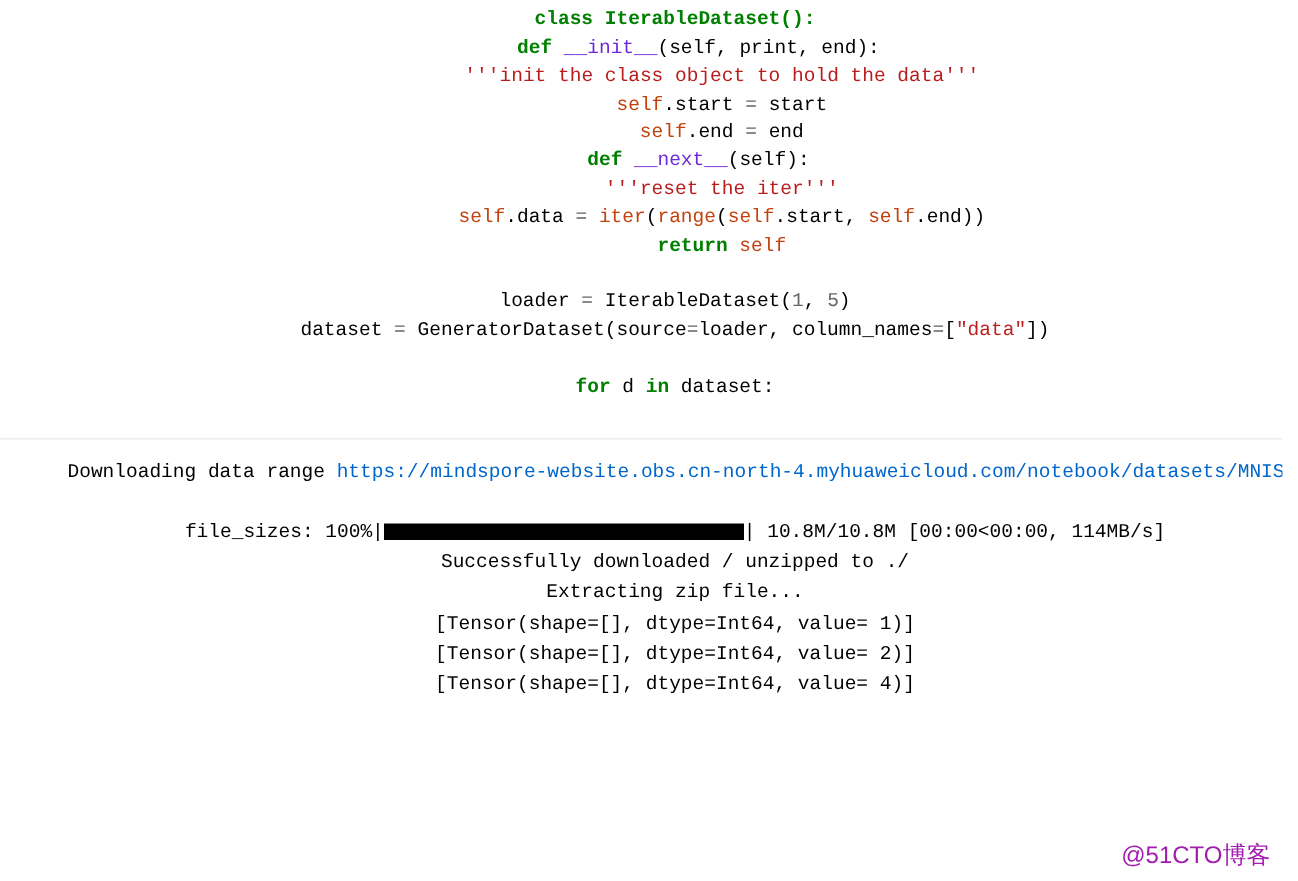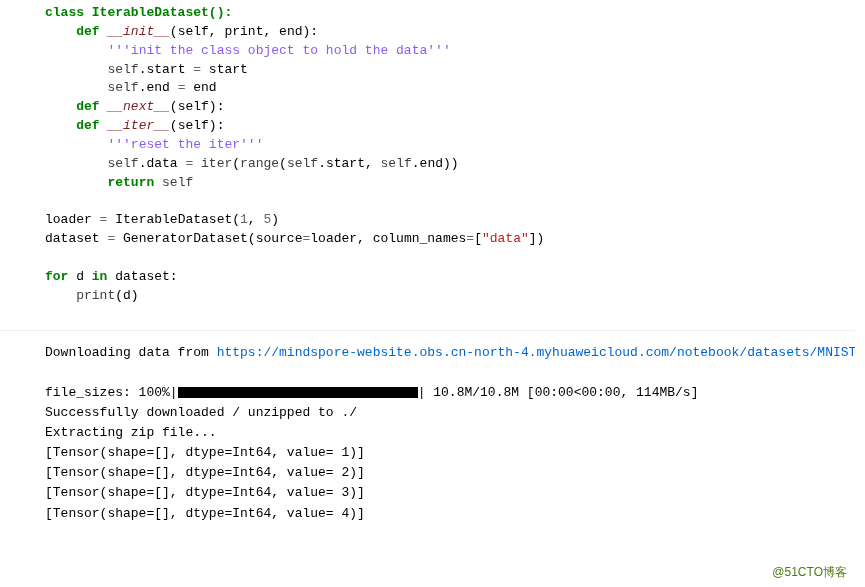--- a/index.html
+++ b/index.html
@@ -17,75 +17,72 @@
 }
 .output-block {
   padding: 12px 0 12px 45px;
   line-height: 1.55;
   background: #fff;
   border-top: 1px solid #eee;
   margin-top: 20px;
 }
 .line { white-space: pre; }
 .kw-green { color: #008000; font-weight: bold; }
-.kw-blue { color: #7f1d1d; font-style: italic; }
-.builtin { color: #404040; }
+.kw-blue { color: #6d28d9; }
+.builtin { color: #c2410c; }
 .str-red { color: #ba2121; }
 .num { color: #666666; }
 .op { color: #666666; }
-.doc { color: #8b5cf6; }
+.doc { color: #b91c1c; }
 .out-text { color: #000; }
 .out-link { color: #0066cc; }
 .progress-bar {
   display: inline-block;
   vertical-align: middle;
   width: 240px;
   height: 11px;
   background: #000;
 }
 .watermark {
   position: absolute;
   right: 8px;
   bottom: 6px;
-  color: #4d7c0f;
-  font-size: 12px;
+  color: #a21caf;
+  font-size: 16px;
   font-family: sans-serif;
 }
-.container { position: relative; width: 855px; height: 587px; overflow: hidden; }
+.container { position: relative; width: 855px; height: 587px; overflow: hidden; text-align: center; }
 </style>
 </head>
 <body>
 
 <div class="container">
 
 <div class="code-block">
 <div class="line"><span class="kw-green">class IterableDataset():</span></div>
 <div class="line">    <span class="kw-green">def</span> <span class="kw-blue">__init__</span><span>(self, print, end):</span></div>
 <div class="line">        <span class="doc">'''init the class object to hold the data'''</span></div>
 <div class="line">        <span class="builtin">self</span><span>.start </span><span class="op">=</span><span> start</span></div>
 <div class="line">        <span class="builtin">self</span><span>.end </span><span class="op">=</span><span> end</span></div>
 <div class="line">    <span class="kw-green">def</span> <span class="kw-blue">__next__</span><span>(self):</span></div>
-<div class="line">    <span class="kw-green">def</span> <span class="kw-blue">__iter__</span><span>(self):</span></div>
 <div class="line">        <span class="doc">'''reset the iter'''</span></div>
 <div class="line">        <span class="builtin">self</span><span>.data </span><span class="op">=</span><span class="builtin"> iter</span><span>(</span><span class="builtin">range</span><span>(</span><span class="builtin">self</span><span>.start, </span><span class="builtin">self</span><span>.end))</span></div>
 <div class="line">        <span class="kw-green">return</span><span class="builtin"> self</span></div>
 <div class="line">&nbsp;</div>
 <div class="line"><span>loader </span><span class="op">=</span><span> IterableDataset(</span><span class="num">1</span><span>, </span><span class="num">5</span><span>)</span></div>
 <div class="line"><span>dataset </span><span class="op">=</span><span> GeneratorDataset(source</span><span class="op">=</span><span>loader, column_names</span><span class="op">=</span><span>[</span><span class="str-red">"data"</span><span>])</span></div>
 <div class="line">&nbsp;</div>
 <div class="line"><span class="kw-green">for</span><span> d </span><span class="kw-green">in</span><span> dataset:</span></div>
-<div class="line">    <span class="builtin">print</span><span>(d)</span></div>
 </div>
 
 <div class="output-block">
-<div class="line"><span class="out-text">Downloading data from </span><span class="out-link">https://mindspore-website.obs.cn-north-4.myhuaweicloud.com/notebook/datasets/MNIST_Data.zip</span></div>
+<div class="line"><span class="out-text">Downloading data range </span><span class="out-link">https://mindspore-website.obs.cn-north-4.myhuaweicloud.com/notebook/datasets/MNIST_Data.zip</span></div>
 <div class="line">&nbsp;</div>
 <div class="line"><span class="out-text">file_sizes: 100%|</span><span class="progress-bar"></span><span class="out-text">| 10.8M/10.8M [00:00&lt;00:00, 114MB/s]</span></div>
 <div class="line out-text">Successfully downloaded / unzipped to ./</div>
 <div class="line out-text">Extracting zip file...</div>
 <div class="line out-text">[Tensor(shape=[], dtype=Int64, value= 1)]</div>
 <div class="line out-text">[Tensor(shape=[], dtype=Int64, value= 2)]</div>
-<div class="line out-text">[Tensor(shape=[], dtype=Int64, value= 3)]</div>
 <div class="line out-text">[Tensor(shape=[], dtype=Int64, value= 4)]</div>
 </div>
 
 <div class="watermark">@51CTO博客</div>
 </div>
 
 </body></html>

